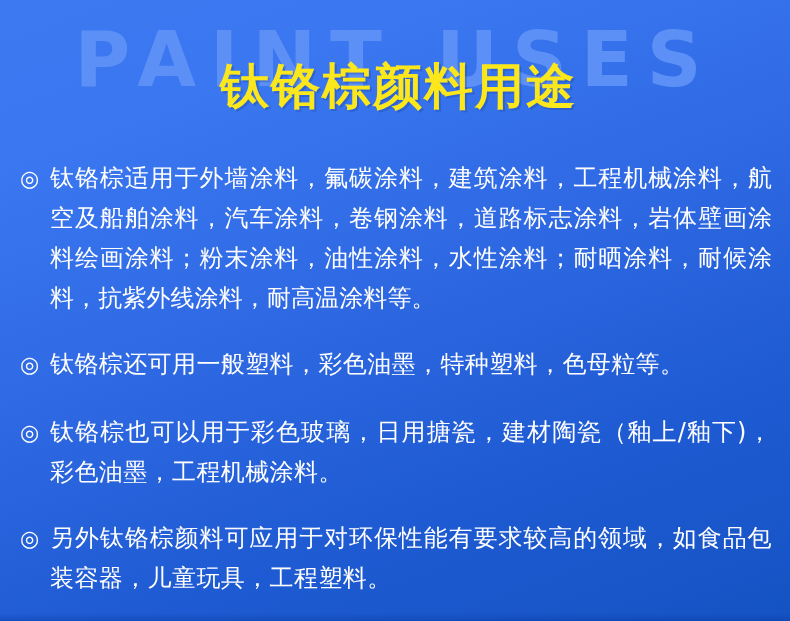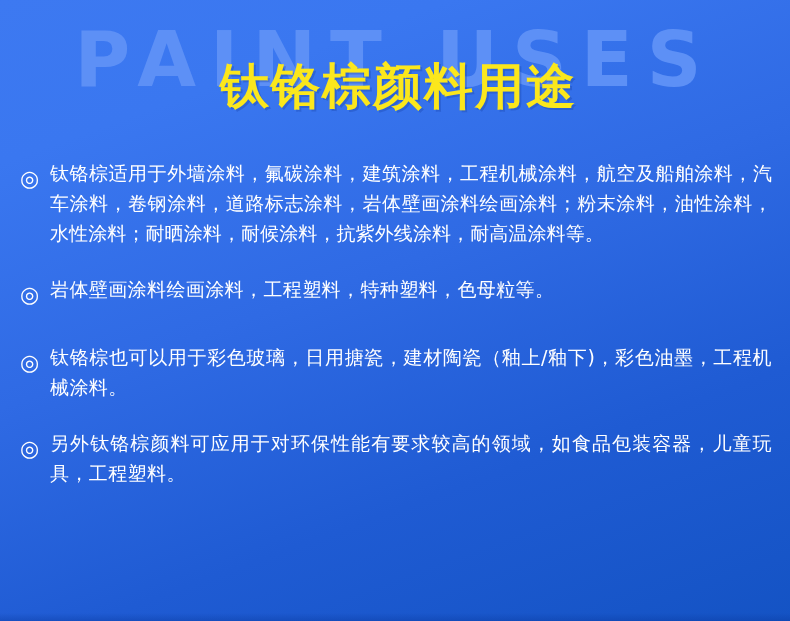--- a/index.html
+++ b/index.html
@@ -96,22 +96,22 @@
     width: 30px;
     font-size: 22px;
     line-height: 42px;
     color: #ffffff;
     text-align: left;
     user-select: none;
   }
 
   .bullet-text {
     flex: 1 1 auto;
-    font-size: 19px;
-    line-height: 30px;
+    font-size: 24px;
+    line-height: 40px;
     color: #ffffff;
     letter-spacing: 0.4px;
     text-align: justify;
     text-justify: inter-character;
   }
 
   
   .bullet-row.para-wide .bullet-text { letter-spacing: 0.1px; }
 
   .spacer-top { height: 12px; }
@@ -130,21 +130,21 @@
 
   <div class="body-list">
 
     <div class="bullet-row para-wide">
       <div class="bullet-marker">◎</div>
       <div class="bullet-text">钛铬棕适用于外墙涂料，氟碳涂料，建筑涂料，工程机械涂料，航空及船舶涂料，汽车涂料，卷钢涂料，道路标志涂料，岩体壁画涂料绘画涂料；粉末涂料，油性涂料，水性涂料；耐晒涂料，耐候涂料，抗紫外线涂料，耐高温涂料等。</div>
     </div>
 
     <div class="bullet-row">
       <div class="bullet-marker">◎</div>
-      <div class="bullet-text">岩体壁画涂料绘画涂料，工程塑料，特种塑料，色母粒等。</div>
+      <div class="bullet-text">钛铬棕还可用一般塑料，彩色油墨，特种塑料，色母粒等。</div>
     </div>
 
     <div class="bullet-row">
       <div class="bullet-marker">◎</div>
       <div class="bullet-text">钛铬棕也可以用于彩色玻璃，日用搪瓷，建材陶瓷（釉上/釉下)，彩色油墨，工程机械涂料。</div>
     </div>
 
     <div class="bullet-row">
       <div class="bullet-marker">◎</div>
       <div class="bullet-text">另外钛铬棕颜料可应用于对环保性能有要求较高的领域，如食品包装容器，儿童玩具，工程塑料。</div>

